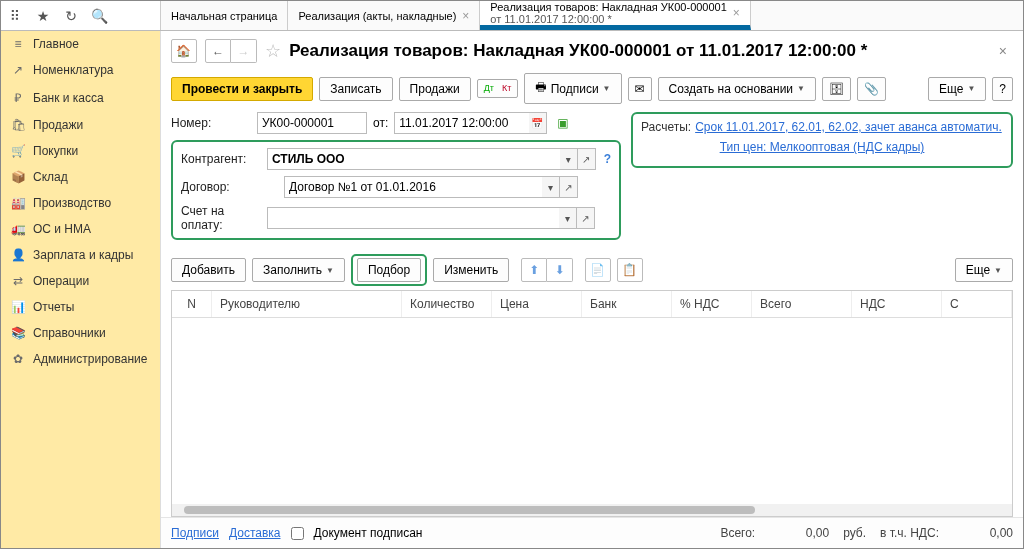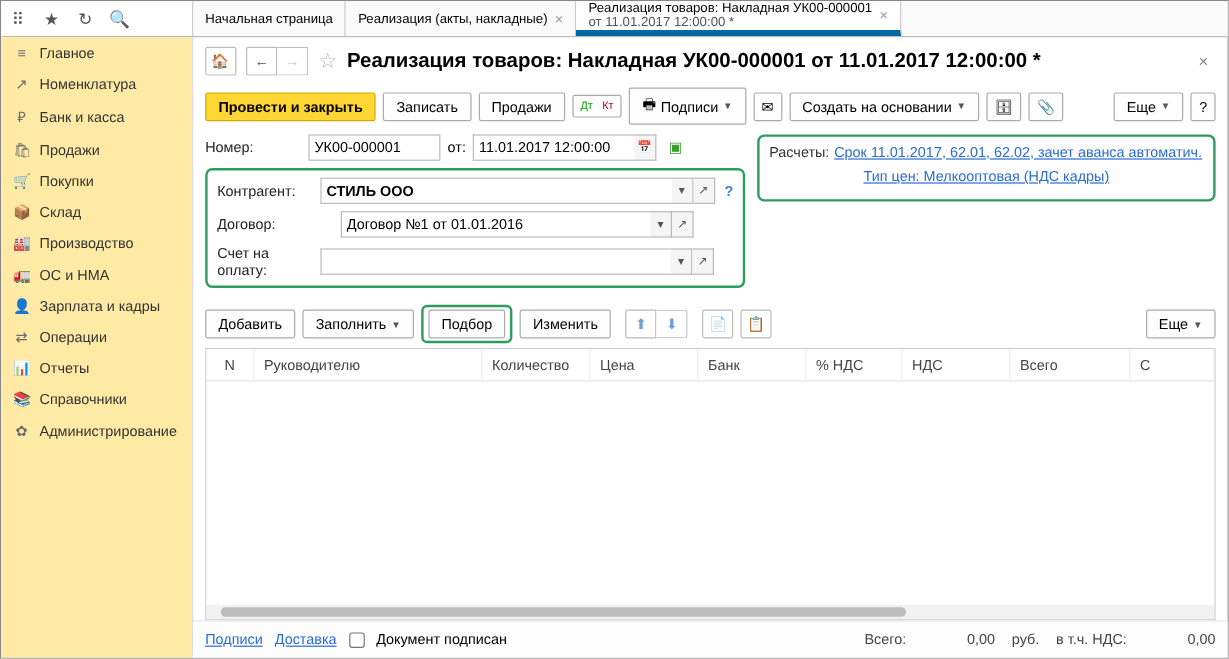--- a/index.html
+++ b/index.html
@@ -280,22 +280,22 @@
       </div>
 
       <div class="table-wrap">
         <div class="thead">
           <div class="th" style="width:40px; text-align:center">N</div>
           <div class="th" style="width:190px">Руководителю</div>
           <div class="th" style="width:90px">Количество</div>
           <div class="th" style="width:90px">Цена</div>
           <div class="th" style="width:90px">Банк</div>
           <div class="th" style="width:80px">% НДС</div>
+          <div class="th" style="width:100px">Всего</div>
           <div class="th" style="width:90px">НДС</div>
-          <div class="th" style="width:100px">Всего</div>
           <div class="th" style="flex:1">С</div>
         </div>
         <div class="tbody"></div>
         <div class="tbl-scroll">
             <div class="thumb"></div>
           </div>
       </div>
 
       <div class="footer">
         <span class="link">Подписи</span>

